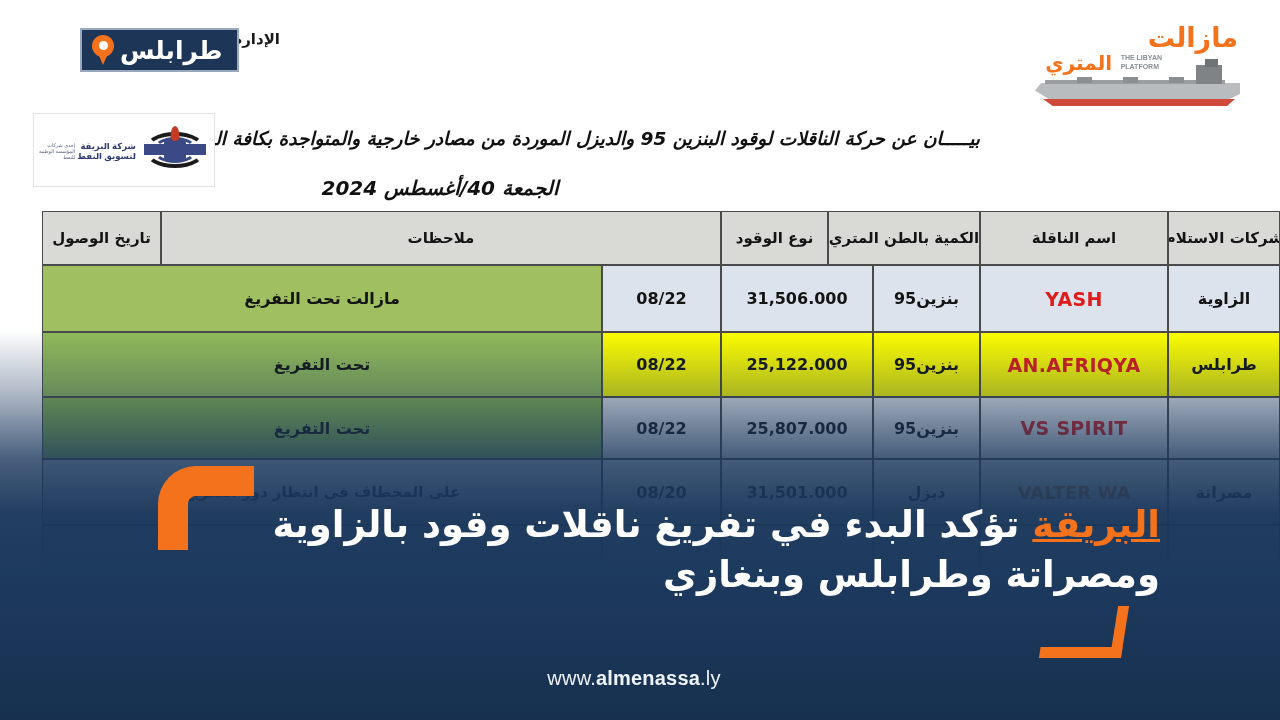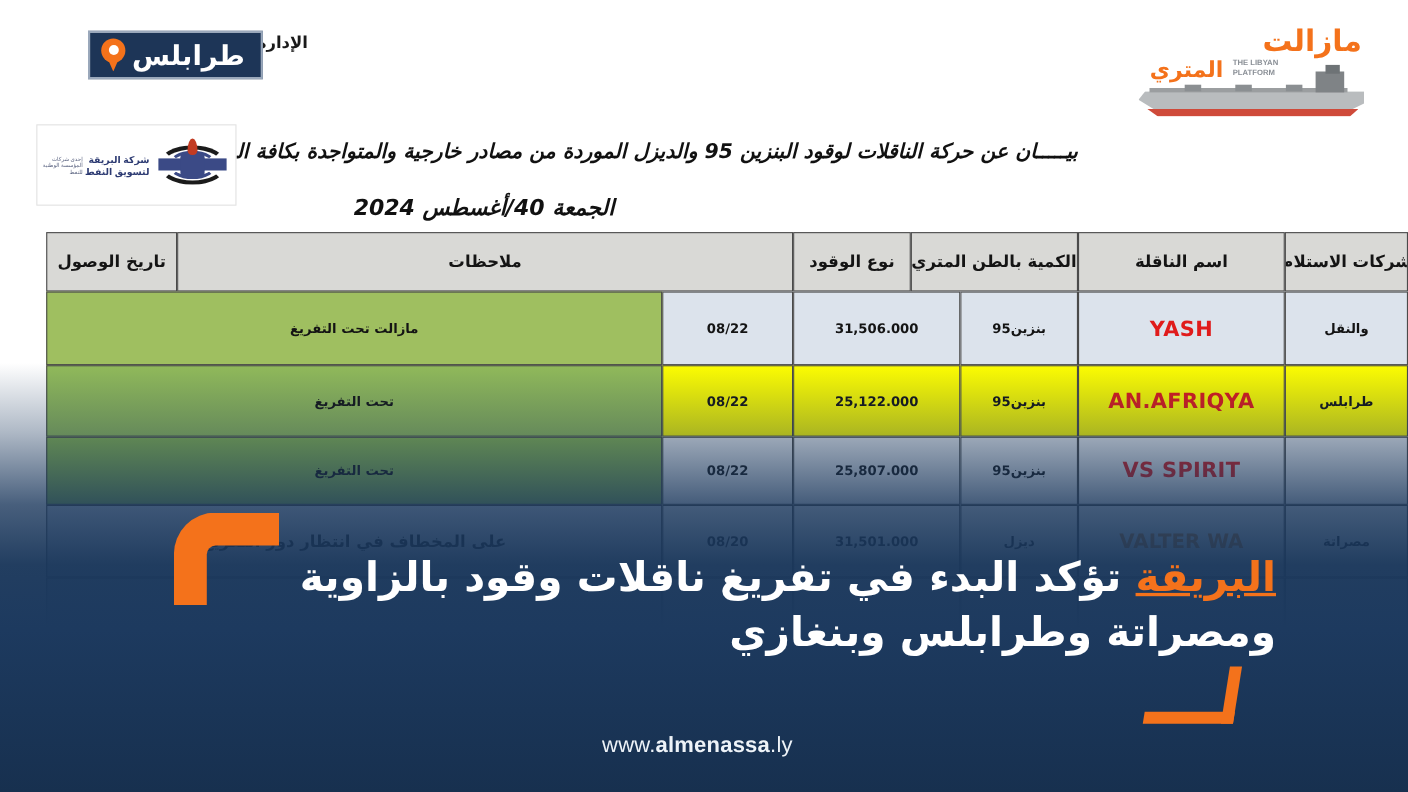--- a/index.html
+++ b/index.html
@@ -87,21 +87,21 @@
   .ship-box { position:absolute; bottom:25px; width:15px; height:6px; background:#8b8f92; }
 
   
   .table { position:absolute; left:0; top:211px; width:1280px; }
   .trow { display:flex; width:1280px; direction:rtl; }
   .tcell {
     border:1px solid #4a4a4a;
     display:flex; align-items:center; justify-content:center;
     text-align:center; direction:rtl;
     font-family:"DejaVu Sans","Liberation Sans",sans-serif;
-    font-weight:bold; font-size:12px; color:#141414;
+    font-weight:bold; font-size:16px; color:#141414;
     padding:2px 4px; overflow:hidden; white-space:nowrap;
   }
   .c-port  { width:112px; }
   .c-ship  { width:188px; }
   .c-fuel  { width:107px; }
   .c-qty   { width:152px; }
   .c-date  { width:119px; }
   .c-notes { width:560px; }
 
   .hrow .tcell { background:#d9d9d6; height:54px; font-size:15px; }
@@ -263,21 +263,21 @@
       <div class="trow hrow">
         <div class="tcell c-port">شركات الاستلام</div>
         <div class="tcell c-ship">اسم الناقلة</div>
         <div class="tcell c-qty">الكمية بالطن المتري</div>
         <div class="tcell c-fuel">نوع الوقود</div>
         <div class="tcell c-notes">ملاحظات</div>
         <div class="tcell c-date">تاريخ الوصول</div>
       </div>
 
       <div class="trow row1">
-        <div class="tcell c-port">والنقل</div>
+        <div class="tcell c-port">الزاوية</div>
         <div class="tcell c-ship">YASH</div>
         <div class="tcell c-fuel">بنزين95</div>
         <div class="tcell c-qty">31,506.000</div>
         <div class="tcell c-date">08/22</div>
         <div class="tcell c-notes">مازالت تحت التفريغ</div>
       </div>
 
       <div class="trow row2">
         <div class="tcell c-port">طرابلس</div>
         <div class="tcell c-ship">AN.AFRIQYA</div>

